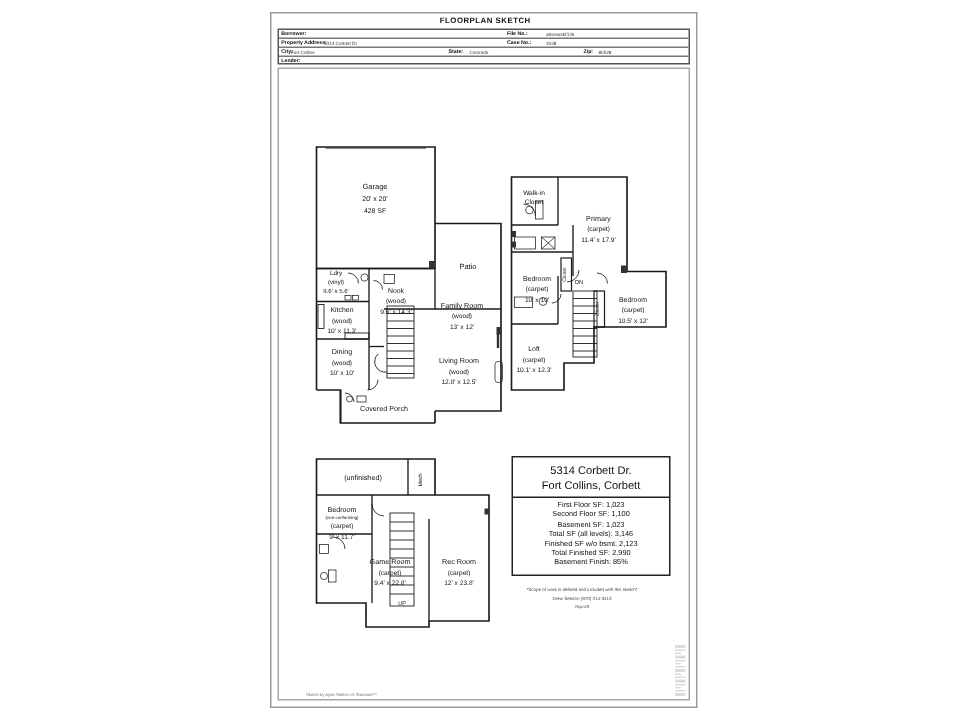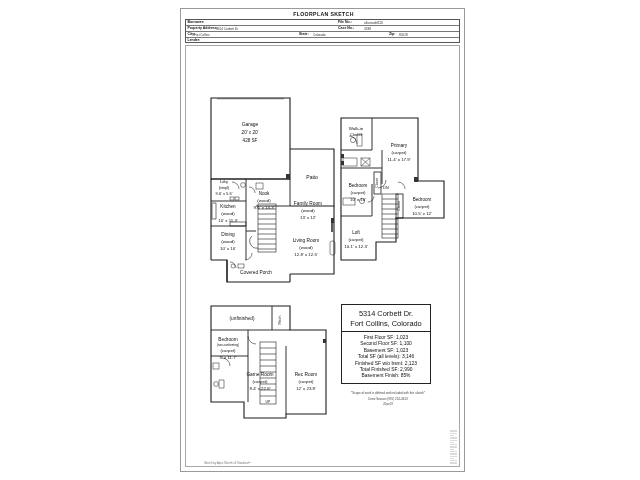--- a/index.html
+++ b/index.html
@@ -308,24 +308,24 @@
           <text x="74" y="344" font-size="4.4">9.4' x 22.8'</text>
 
           <text x="120" y="330" font-size="4.8">Rec Room</text>
           <text x="120" y="337" font-size="4.4">(carpet)</text>
           <text x="120" y="344" font-size="4.4">12' x 23.8'</text>
 
           <text x="82" y="357" font-size="3.6">UP</text>
         </g>
       </svg>
 
-      <div class="tb" style="left:155px;top:258px;width:90px;">
+      <div class="tb" style="left:155px;top:258px;width:106px;">
         <div class="tb-addr">
           <div>5314 Corbett Dr.</div>
-          <div>Fort Collins, Colorado</div>
+          <div>Fort Collins, Corbett</div>
         </div>
         <div class="tb-list">
           <div>First Floor SF: 1,023</div>
           <div>Second Floor SF: 1,100</div>
           <div>Basement SF: 1,023</div>
           <div>Total SF (all levels): 3,146</div>
           <div>Finished SF w/o bsmt: 2,123</div>
           <div>Total Finished SF: 2,990</div>
           <div>Basement Finish: 85%</div>
         </div>

